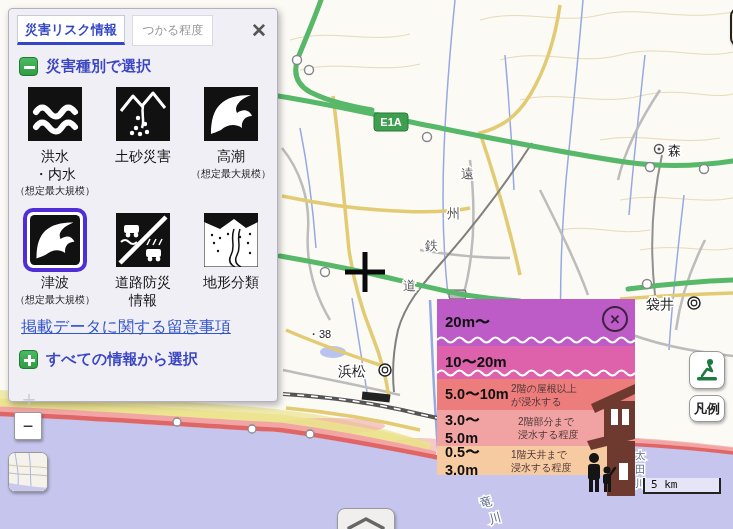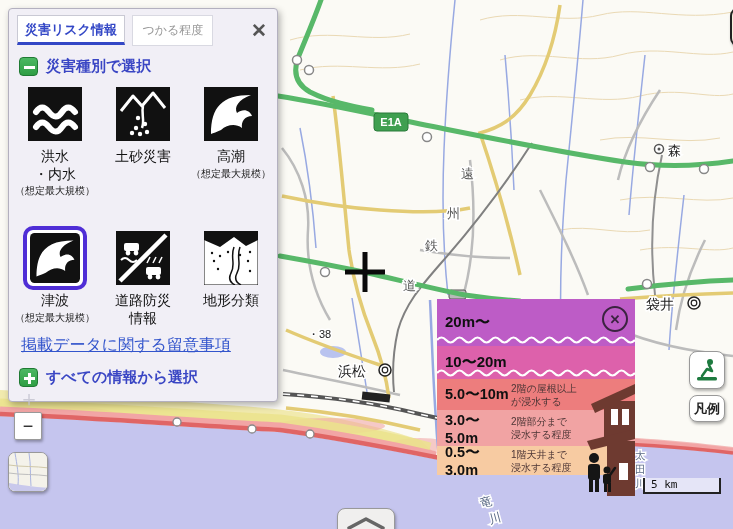--- a/index.html
+++ b/index.html
@@ -20,21 +20,21 @@
               color:var(--tab-active);font-weight:bold;font-size:13px;padding:5px 7px 3px;cursor:pointer;}
   .tab-inactive{display:inline-block;background:#fff;border:1px solid #d9d9e2;color:#999;
                 font-size:12px;padding:6px 9px;margin-left:3px;cursor:pointer;}
   .panel-close{position:absolute;right:10px;top:10px;font-size:19px;color:#555;cursor:pointer;font-weight:bold;}
   .sect{display:flex;align-items:center;gap:8px;margin:10px 0 2px 10px;}
   .toggle{width:19px;height:19px;border-radius:4px;background:linear-gradient(#4cb863,var(--green-toggle));
           border:1px solid #1f7a33;position:relative;cursor:pointer;flex:0 0 auto;}
   .toggle::before{content:"";position:absolute;left:4px;top:8px;width:11px;height:3px;background:#fff;}
   .toggle.plus::after{content:"";position:absolute;left:8px;top:4px;width:3px;height:11px;background:#fff;}
   .sect-title{color:var(--section-title);font-weight:bold;font-size:15px;}
-  .grid{display:grid;grid-template-columns:repeat(3,1fr);justify-items:center;margin:6px 2px 0 2px;row-gap:28px;}
+  .grid{display:grid;grid-template-columns:repeat(3,1fr);justify-items:center;margin:6px 2px 0 2px;row-gap:10px;}
   .cell{text-align:center;cursor:pointer;}
   .tilebox{width:64px;height:64px;display:flex;align-items:center;justify-content:center;margin:0 auto;}
   .tilebox.sel{border:4px solid var(--selected-border);border-radius:10px;background:#fff;}
   .lbl{font-size:14px;color:#111;line-height:1.25;width:66px;margin:2px auto 0;}
   .sub{font-size:10px;color:#222;margin-top:1px;white-space:nowrap;}
   .note-link{display:inline-block;margin:8px 16px 0 12px;color:var(--link);text-decoration:underline;font-size:16px;cursor:pointer;}
 
   
   .legend{position:absolute;left:437px;top:299px;width:198px;height:197px;z-index:4;}
   .legend-row{position:relative;display:flex;align-items:center;padding-left:8px;}
@@ -333,21 +333,21 @@
     <div class="legend-row lr-a" style="background: rgb(189, 92, 198);">
       <span class="range" style="font-size:15px">20m〜</span>
     </div>
     <div class="legend-row lr-b" style="background: rgb(221, 97, 171);">
       <span class="range" style="font-size:15px">10〜20m</span>
     </div>
     <div class="legend-row lr-c" style="background: rgb(237, 125, 125);">
       <span class="range">5.0〜10m</span>
       <span class="desc"><span>2階の屋根以上</span><br><span>が浸水する</span></span>
     </div>
-    <div class="legend-row lr-d" style="background: rgb(241, 163, 163);">
+    <div class="legend-row lr-d" style="background: rgb(241, 163, 163); gap: 7px;">
       <span class="range">3.0〜5.0m</span>
       <span class="desc"><span>2階部分まで</span><br><span>浸水する程度</span></span>
     </div>
     <div class="legend-row lr-e" style="background: rgb(247, 203, 162);">
       <span class="range">0.5〜3.0m</span>
       <span class="desc"><span>1階天井まで</span><br><span>浸水する程度</span></span>
     </div>
 
     <div class="legend-close">✕</div>
 

